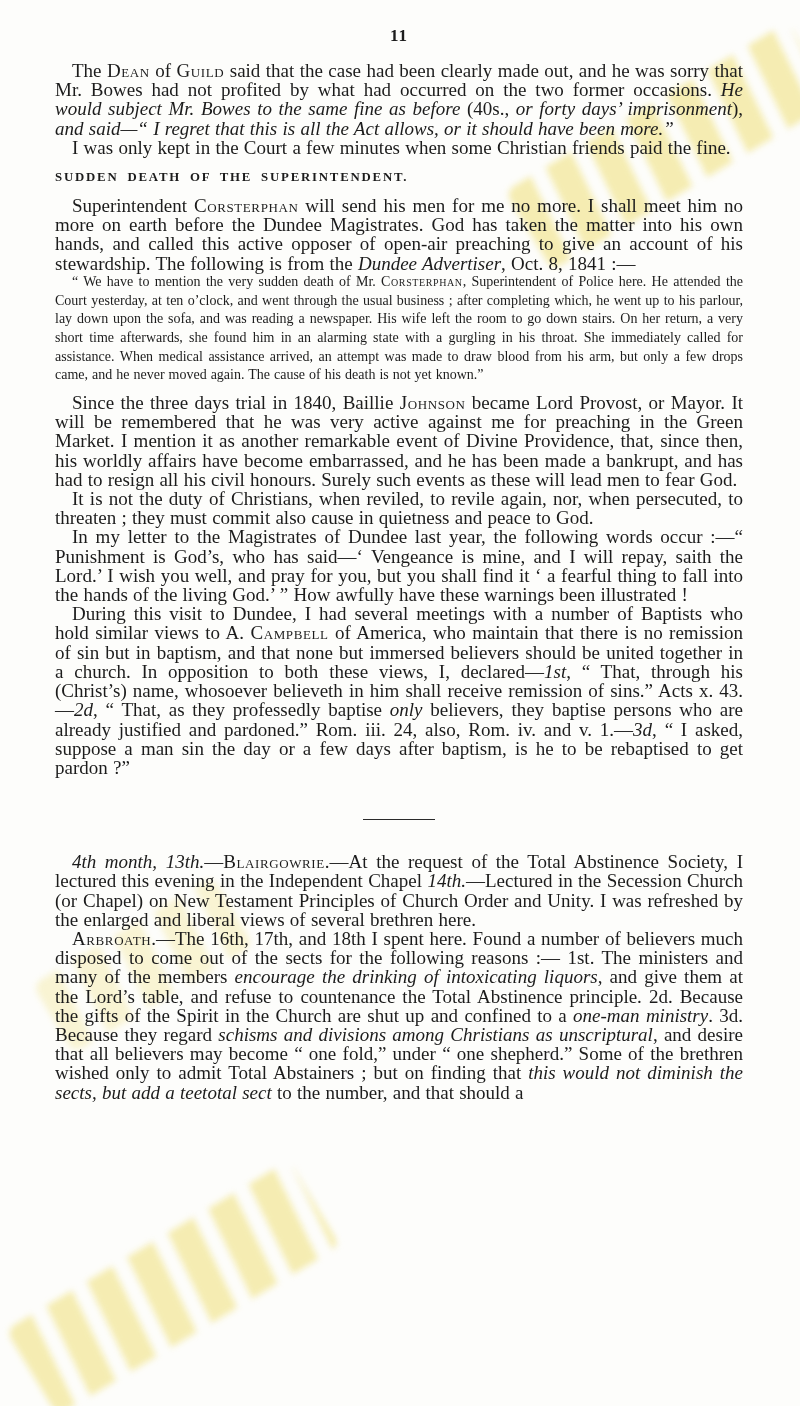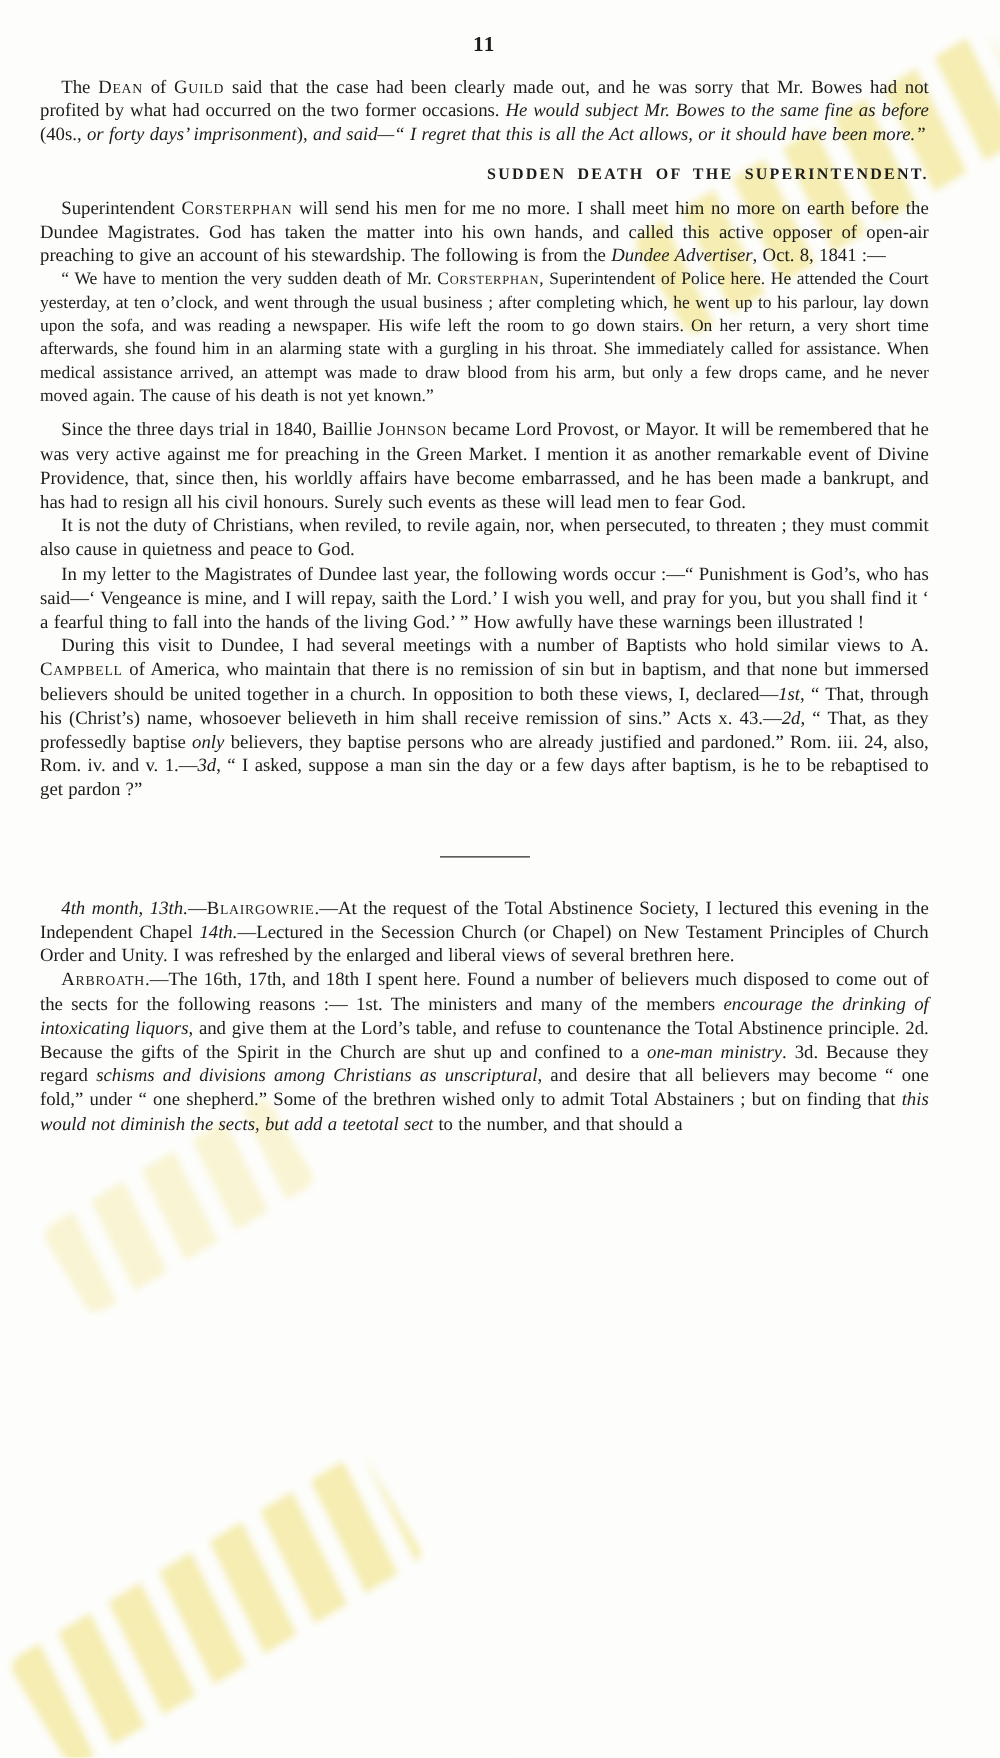--- a/index.html
+++ b/index.html
@@ -14,53 +14,53 @@
     overflow: hidden;
     font-family: "Liberation Serif", "DejaVu Serif", serif;
     color: #1c1c1c;
   }
   .page {
     position: relative;
     width: 800px;
     height: 1406px;
     background: #fdfdfb;
     box-sizing: border-box;
-    padding: 26px 57px 0 32px;
+    padding: 26px 57px 0 55px;
     z-index: 1;
   }
   .page-number {
     text-align: center;
     font-weight: bold;
     font-size: 17px;
     letter-spacing: 1px;
     margin-bottom: 15px;
     position: relative;
     z-index: 3;
   }
   .content {
     position: relative;
     z-index: 3;
   }
   .content p {
     margin: 0;
-    font-size: 15px;
+    font-size: 19px;
     line-height: 19.2px;
     text-align: justify;
     text-indent: 17px;
     word-spacing: 0.5px;
   }
   .content p.small {
     font-size: 14px;
     line-height: 18.7px;
   }
   .content p.gap-top {
     margin-top: 8px;
   }
   .section-heading {
-    text-align: right;
+    text-align: left;
     font-weight: bold;
     font-size: 12.8px;
     letter-spacing: 1.8px;
     word-spacing: 4px;
     margin: 13px 0 11px 0;
   }
   .rule {
     width: 72px;
     border-top: 1.6px solid #2a2a2a;
     margin: 42px auto 32px auto;
@@ -90,20 +90,21 @@
 
 <div class="page">
   <div class="watermark wm-a"></div>
   <div class="watermark wm-c"></div>
   <div class="watermark wm-b"></div>
 
   <div class="page-number">11</div>
 
   <div class="content">
       <p><span>The </span><span class="sc">Dean</span><span> of </span><span class="sc">Guild</span><span> said that the case had been clearly made out, and he was sorry that Mr. Bowes had not profited by what had occurred on the two former occasions.  </span><span class="i">He would subject Mr. Bowes to the same fine as before</span><span> (40s., </span><span class="i">or forty days’ imprisonment</span><span>), </span><span class="i">and said—“ I regret that this is all the Act allows, or it should have been more.”</span></p>
+      <p><span>I was only kept in the Court a few minutes when some Christian friends paid the fine.</span></p>
       <div class="section-heading">SUDDEN DEATH OF THE SUPERINTENDENT.</div>
       <p><span>Superintendent </span><span class="sc">Corsterphan</span><span> will send his men for me no more.  I shall meet him no more on earth before the Dundee Magistrates.  God has taken the matter into his own hands, and called this active opposer of open-air preaching to give an account of his stewardship.  The following is from the </span><span class="i">Dundee Advertiser</span><span>, Oct. 8, 1841 :—</span></p>
       <p class="small"><span>“ We have to mention the very sudden death of Mr. </span><span class="sc">Corsterphan</span><span>, Superintendent of Police here.  He attended the Court yesterday, at ten o’clock, and went through the usual business ; after completing which, he went up to his parlour, lay down upon the sofa, and was reading a newspaper.  His wife left the room to go down stairs.  On her return, a very short time afterwards, she found him in an alarming state with a gurgling in his throat.  She immediately called for assistance.  When medical assistance arrived, an attempt was made to draw blood from his arm, but only a few drops came, and he never moved again.  The cause of his death is not yet known.”</span></p>
       <p class="gap-top"><span>Since the three days trial in 1840, Baillie </span><span class="sc">Johnson</span><span> became Lord Provost, or Mayor.  It will be remembered that he was very active against me for preaching in the Green Market.  I mention it as another remarkable event of Divine Providence, that, since then, his worldly affairs have become embarrassed, and he has been made a bankrupt, and has had to resign all his civil honours.  Surely such events as these will lead men to fear God.</span></p>
       <p><span>It is not the duty of Christians, when reviled, to revile again, nor, when persecuted, to threaten ; they must commit also cause in quietness and peace to God.</span></p>
       <p><span>In my letter to the Magistrates of Dundee last year, the following words occur :—“ Punishment is God’s, who has said—‘ Vengeance is mine, and I will repay, saith the Lord.’  I wish you well, and pray for you, but you shall find it ‘ a fearful thing to fall into the hands of the living God.’ ”  How awfully have these warnings been illustrated !</span></p>
       <p><span>During this visit to Dundee, I had several meetings with a number of Baptists who hold similar views to A. </span><span class="sc">Campbell</span><span> of America, who maintain that there is no remission of sin but in baptism, and that none but immersed believers should be united together in a church.  In opposition to both these views, I, declared—</span><span class="i">1st</span><span>, “ That, through his (Christ’s) name, whosoever believeth in him shall receive remission of sins.”  Acts x. 43.—</span><span class="i">2d</span><span>, “ That, as they professedly baptise </span><span class="i">only</span><span> believers, they baptise persons who are already justified and pardoned.”  Rom. iii. 24, also, Rom. iv. and v. 1.—</span><span class="i">3d</span><span>, “ I asked, suppose a man sin the day or a few days after baptism, is he to be rebaptised to get pardon ?”</span></p>
       <div class="rule"></div>
       <p><span class="i">4th month, 13th.</span><span>—</span><span class="sc">Blairgowrie</span><span>.—At the request of the Total Abstinence Society, I lectured this evening in the Independent Chapel  </span><span class="i">14th.</span><span>—Lectured in the Secession Church (or Chapel) on New Testament Principles of Church Order and Unity.  I was refreshed by the enlarged and liberal views of several brethren here.</span></p>
       <p><span class="sc">Arbroath</span><span>.—The 16th, 17th, and 18th I spent here.  Found a number of believers much disposed to come out of the sects for the following reasons :— 1st. The ministers and many of the members </span><span class="i">encourage the drinking of intoxicating liquors</span><span>, and give them at the Lord’s table, and refuse to countenance the Total Abstinence principle.  2d. Because the gifts of the Spirit in the Church are shut up and confined to a </span><span class="i">one-man ministry</span><span>.  3d. Because they regard </span><span class="i">schisms and divisions among Christians as unscriptural</span><span>, and desire that all believers may become “ one fold,” under “ one shepherd.”  Some of the brethren wished only to admit Total Abstainers ; but on finding that </span><span class="i">this would not diminish the sects, but add a teetotal sect</span><span> to the number, and that should a</span></p>

